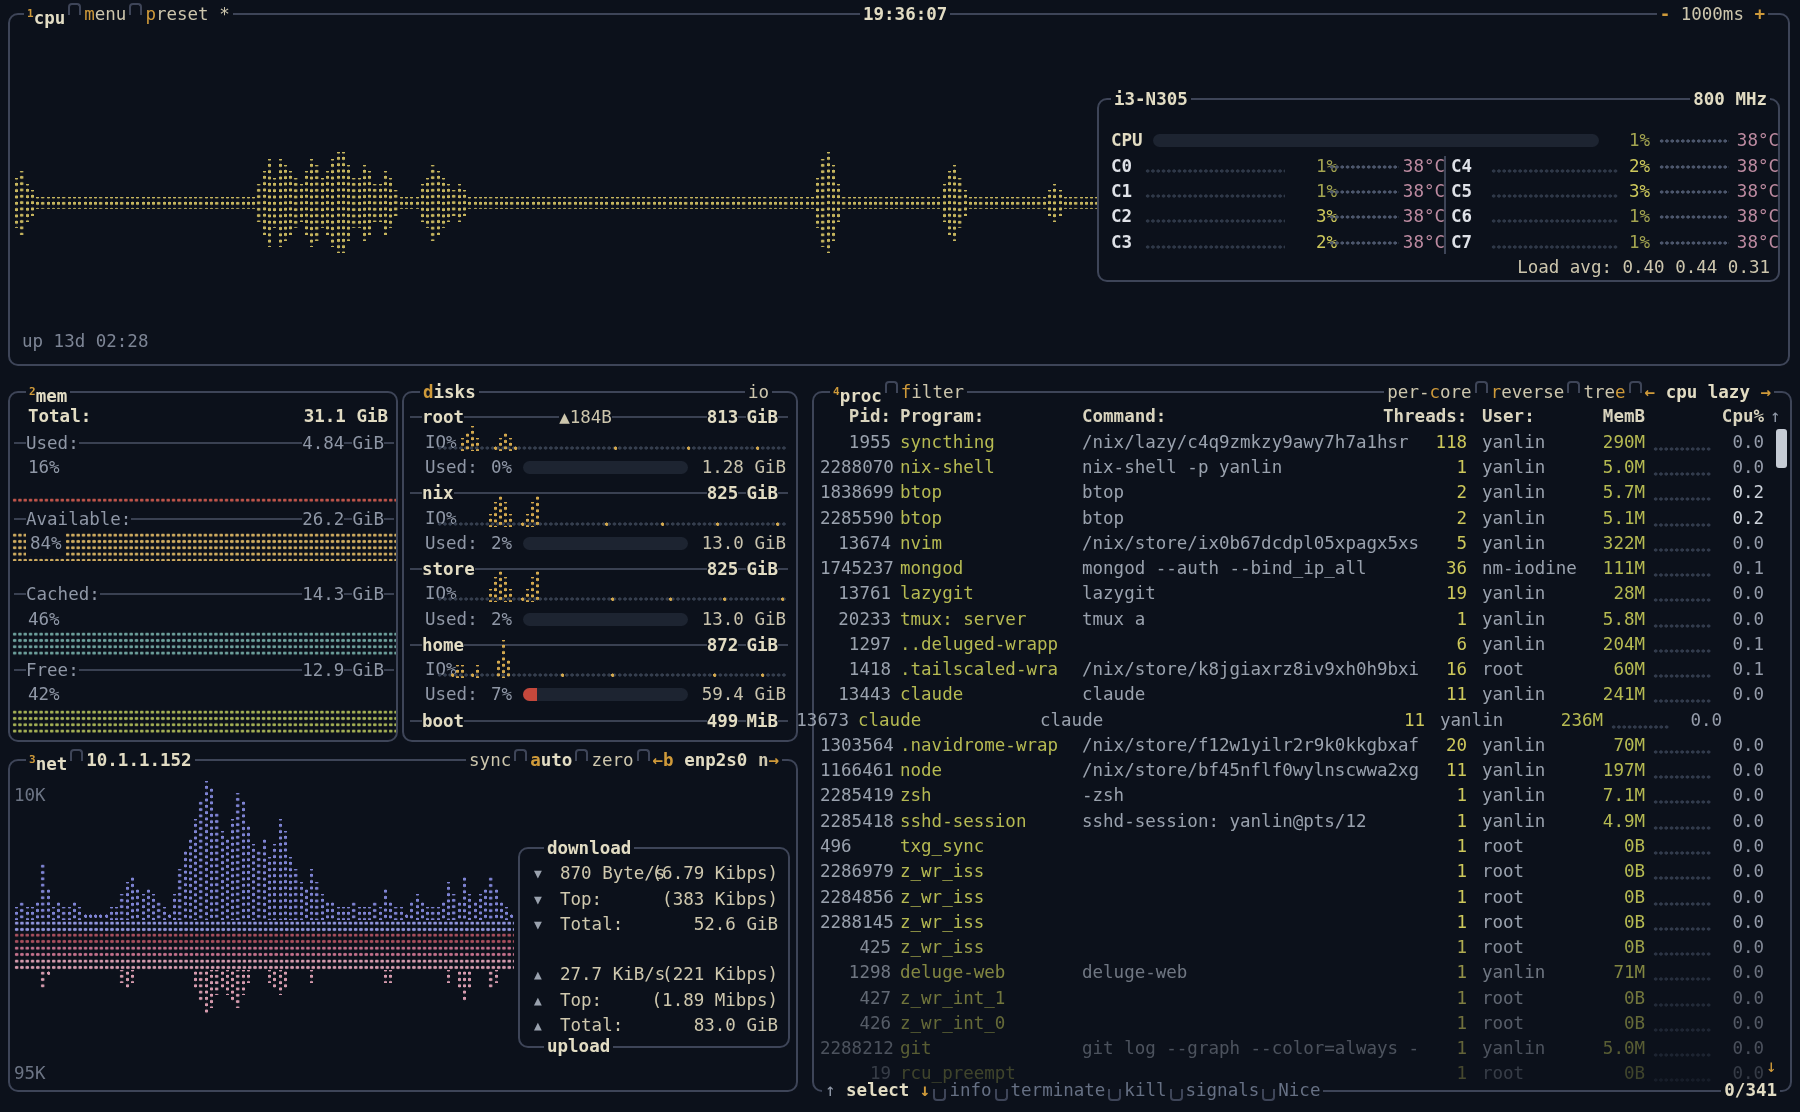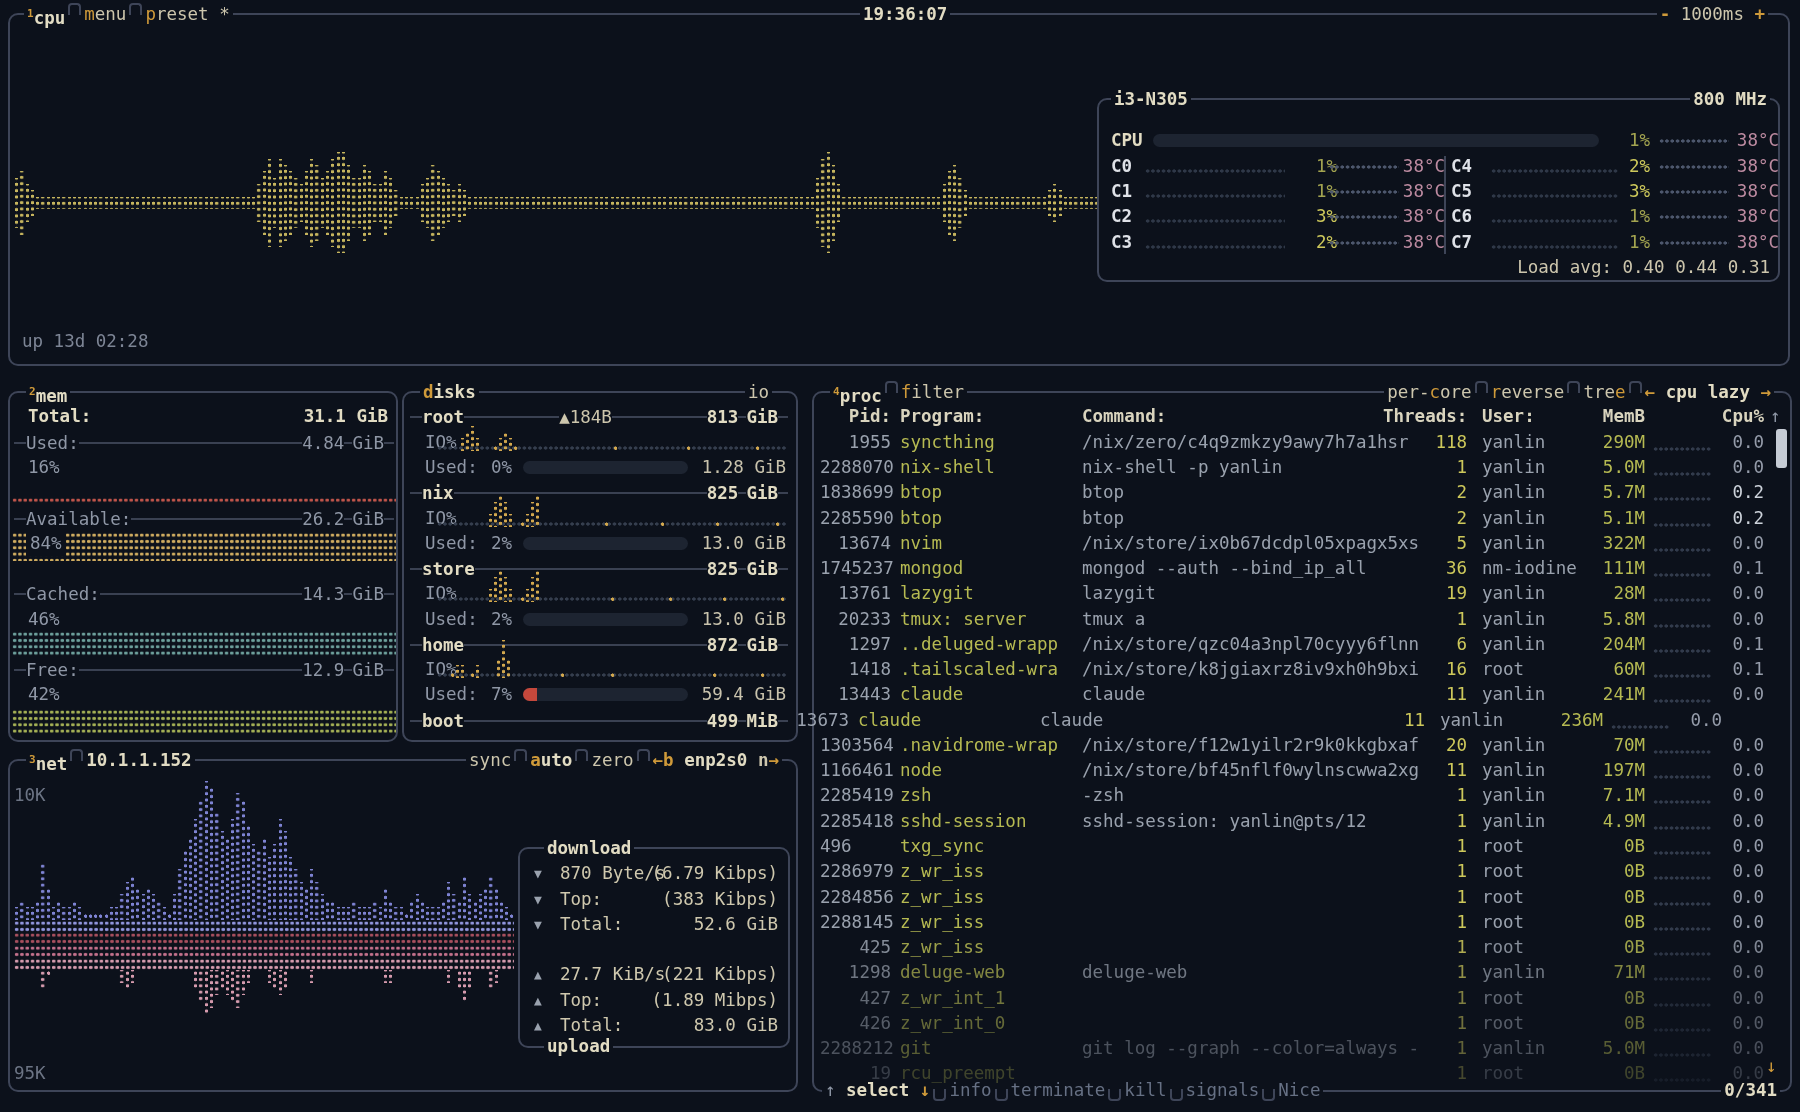--- a/index.html
+++ b/index.html
@@ -622,21 +622,21 @@
     <div class="r b" style="left: 900px; top: 404px; color: rgb(217, 212, 190);">Program:</div>
     <div class="r b" style="left: 1082px; top: 404px; color: rgb(217, 212, 190);">Command:</div>
     <div class="r b" style="left: 1383px; top: 404px; width: 84px; text-align: right; color: rgb(217, 212, 190);">Threads:</div>
     <div class="r b" style="left: 1482px; top: 404px; color: rgb(217, 212, 190);">User:</div>
     <div class="r b" style="left: 1575px; top: 404px; width: 70px; text-align: right; color: rgb(217, 212, 190);">MemB</div>
     <div class="r b" style="left: 1712px; top: 404px; width: 52px; text-align: right; color: rgb(217, 212, 190);">Cpu%</div>
     <div class="r" style="left: 1770px; top: 404px; color: rgb(143, 151, 166);">↑</div>
     <div class="abs" style="left: 814px; top: 430px; width: 966px; height: 25px; opacity: 1;">
       <div class="r" style="left: 6px; top: 0px; width: 71px; text-align: right; color: rgb(154, 162, 174);">1955</div>
       <div class="r" style="left: 86px; top: 0px; color: rgb(182, 186, 82);">syncthing</div>
-      <div class="r" style="left: 268px; top: 0px; color: rgb(154, 162, 174);">/nix/zero/c4q9zmkzy9awy7h7a1hsr</div>
+      <div class="r" style="left: 268px; top: 0px; color: rgb(154, 162, 174);">/nix/lazy/c4q9zmkzy9awy7h7a1hsr</div>
       <div class="r" style="left: 569px; top: 0px; width: 84px; text-align: right; color: rgb(205, 200, 91);">118</div>
       <div class="r" style="left: 668px; top: 0px; color: rgb(154, 162, 174);">yanlin</div>
       <div class="r" style="left: 761px; top: 0px; width: 70px; text-align: right; color: rgb(182, 186, 82);">290M</div>
       <div class="dotblock" style="--c: #323b4c; left: 839px; top: 16px; width: 58px; height: 6.4px;"></div>
       <div class="r" style="left: 898px; top: 0px; width: 52px; text-align: right; color: rgb(149, 156, 170);">0.0</div>
     </div>
     <div class="abs" style="left: 814px; top: 455px; width: 966px; height: 25px; opacity: 1;">
       <div class="r" style="left: 6px; top: 0px; width: 71px; text-align: right; color: rgb(154, 162, 174);">2288070</div>
       <div class="r" style="left: 86px; top: 0px; color: rgb(182, 186, 82);">nix-shell</div>
       <div class="r" style="left: 268px; top: 0px; color: rgb(154, 162, 174);">nix-shell -p yanlin</div>
@@ -702,21 +702,20 @@
       <div class="r" style="left: 268px; top: 0px; color: rgb(154, 162, 174);">tmux a</div>
       <div class="r" style="left: 569px; top: 0px; width: 84px; text-align: right; color: rgb(205, 200, 91);">1</div>
       <div class="r" style="left: 668px; top: 0px; color: rgb(154, 162, 174);">yanlin</div>
       <div class="r" style="left: 761px; top: 0px; width: 70px; text-align: right; color: rgb(182, 186, 82);">5.8M</div>
       <div class="dotblock" style="--c: #323b4c; left: 839px; top: 16px; width: 58px; height: 6.4px;"></div>
       <div class="r" style="left: 898px; top: 0px; width: 52px; text-align: right; color: rgb(149, 156, 170);">0.0</div>
     </div>
     <div class="abs" style="left: 814px; top: 632px; width: 966px; height: 25px; opacity: 1;">
       <div class="r" style="left: 6px; top: 0px; width: 71px; text-align: right; color: rgb(154, 162, 174);">1297</div>
       <div class="r" style="left: 86px; top: 0px; color: rgb(182, 186, 82);">..deluged-wrapp</div>
-      <div class="r" style="left: 268px; top: 0px; color: rgb(154, 162, 174);">/nix/store/qzc04a3npl70cyyy6flnn</div>
       <div class="r" style="left: 569px; top: 0px; width: 84px; text-align: right; color: rgb(205, 200, 91);">6</div>
       <div class="r" style="left: 668px; top: 0px; color: rgb(154, 162, 174);">yanlin</div>
       <div class="r" style="left: 761px; top: 0px; width: 70px; text-align: right; color: rgb(182, 186, 82);">204M</div>
       <div class="dotblock" style="--c: #323b4c; left: 839px; top: 16px; width: 58px; height: 6.4px;"></div>
       <div class="r" style="left: 898px; top: 0px; width: 52px; text-align: right; color: rgb(149, 156, 170);">0.1</div>
     </div>
     <div class="abs" style="left: 814px; top: 657px; width: 966px; height: 25px; opacity: 1;">
       <div class="r" style="left: 6px; top: 0px; width: 71px; text-align: right; color: rgb(154, 162, 174);">1418</div>
       <div class="r" style="left: 86px; top: 0px; color: rgb(182, 186, 82);">.tailscaled-wra</div>
       <div class="r" style="left: 268px; top: 0px; color: rgb(154, 162, 174);">/nix/store/k8jgiaxrz8iv9xh0h9bxi</div>

